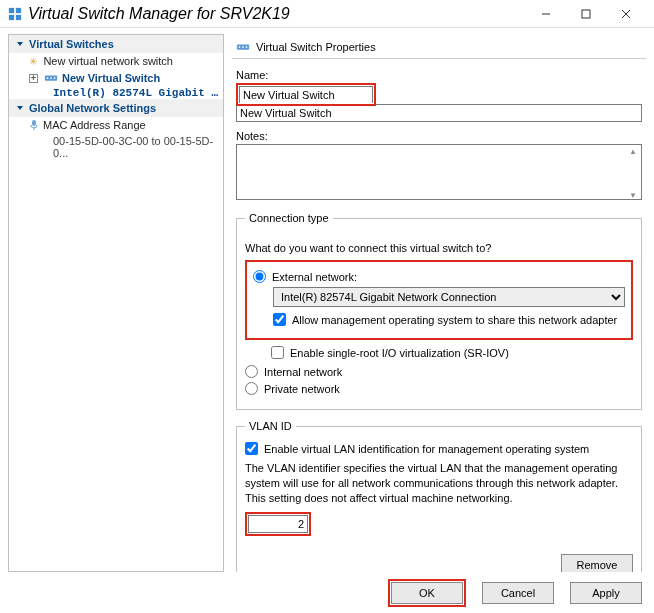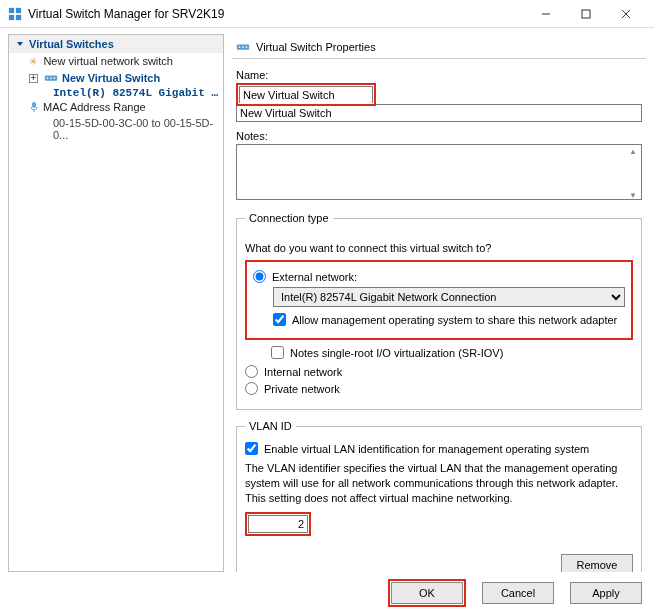--- a/index.html
+++ b/index.html
@@ -1,20 +1,20 @@
 <!DOCTYPE html>
 <html><head>
 <meta charset="utf-8">
 <style>
 * { box-sizing: border-box; margin: 0; padding: 0; font-family: "Segoe UI", Tahoma, sans-serif; font-size: 11px; }
 html, body { width: 654px; height: 613px; background: #fff; overflow: hidden; }
 
 .titlebar { height: 28px; display: flex; align-items: center; padding: 0 8px; border-bottom: 1px solid #ddd; }
 .titlebar .app-icon { width: 14px; height: 14px; margin-right: 6px; }
-.titlebar .title { flex: 1; font-size: 12px; }
+.titlebar .title { flex: 1; font-size: 16px; font-style: italic; }
 .titlebar .win-btn { width: 40px; height: 28px; display: flex; align-items: center; justify-content: center; color: #333; }
 .titlebar .win-btn svg { width: 10px; height: 10px; }
 
 .main { display: flex; height: 550px; }
 .left { width: 216px; border: 1px solid #bfbfbf; margin: 6px 4px 6px 8px; background: #fff; overflow: hidden; }
 .right { flex: 1; margin: 6px 8px 6px 4px; display: flex; flex-direction: column; }
 
 .section-head { background: #f0f0f0; color: #0a4a8a; font-weight: bold; padding: 3px 6px; display: flex; align-items: center; gap: 4px; }
 .section-head .chev { width: 10px; height: 10px; }
 .tree-item { padding: 2px 4px 2px 20px; display: flex; align-items: center; gap: 4px; font-size: 11px; color: #222; }
@@ -101,20 +101,26 @@
       <span class="boxplus">+</span>
       <svg class="net-icon" viewBox="0 0 16 16">
           <rect x="1" y="5" width="14" height="6" rx="1" fill="#5a9bd5"></rect>
           <circle cx="4" cy="8" r="1" fill="#fff"></circle>
           <circle cx="8" cy="8" r="1" fill="#fff"></circle>
           <circle cx="12" cy="8" r="1" fill="#fff"></circle>
         </svg>
       <span>New Virtual Switch</span>
     </div>
     <div class="tree-sub">Intel(R) 82574L Gigabit Netwo...</div>
+    <div class="section-head">
+      <svg class="chev" viewBox="0 0 10 10">
+          <polygon points="2,3 8,3 5,7" fill="#0a4a8a"></polygon>
+        </svg>
+      <span>Global Network Settings</span>
+    </div>
     <div class="tree-item">
       <svg class="mic-icon" viewBox="0 0 10 12">
           <rect x="3" y="1" width="4" height="6" rx="2" fill="#6aa7da"></rect>
           <path d="M2 6 a3 3 0 0 0 6 0" fill="none" stroke="#6aa7da"></path>
           <line x1="5" y1="9" x2="5" y2="11" stroke="#6aa7da"></line>
         </svg>
       <span>MAC Address Range</span>
     </div>
     <div class="tree-item" style="padding-left:44px;color:#444;">00-15-5D-00-3C-00 to 00-15-5D-0...</div>
   </div>
@@ -159,21 +165,21 @@
             </select>
           </div>
           <div class="check-row indent" style="margin-top:6px;">
             <input type="checkbox" checked="" style="">
             <span>Allow management operating system to share this network adapter</span>
           </div>
         </div>
         <div class="enable-sriov check-row">
           <span style="width:14px;"></span>
           <input type="checkbox" style="">
-          <span>Notes single-root I/O virtualization (SR-IOV)</span>
+          <span>Enable single-root I/O virtualization (SR-IOV)</span>
         </div>
         <div class="radio-row" style="margin-top:6px;">
           <input type="radio" name="conn" style="">
           <span>Internal network</span>
         </div>
         <div class="radio-row">
           <input type="radio" name="conn" style="">
           <span>Private network</span>
         </div>
       </fieldset>

